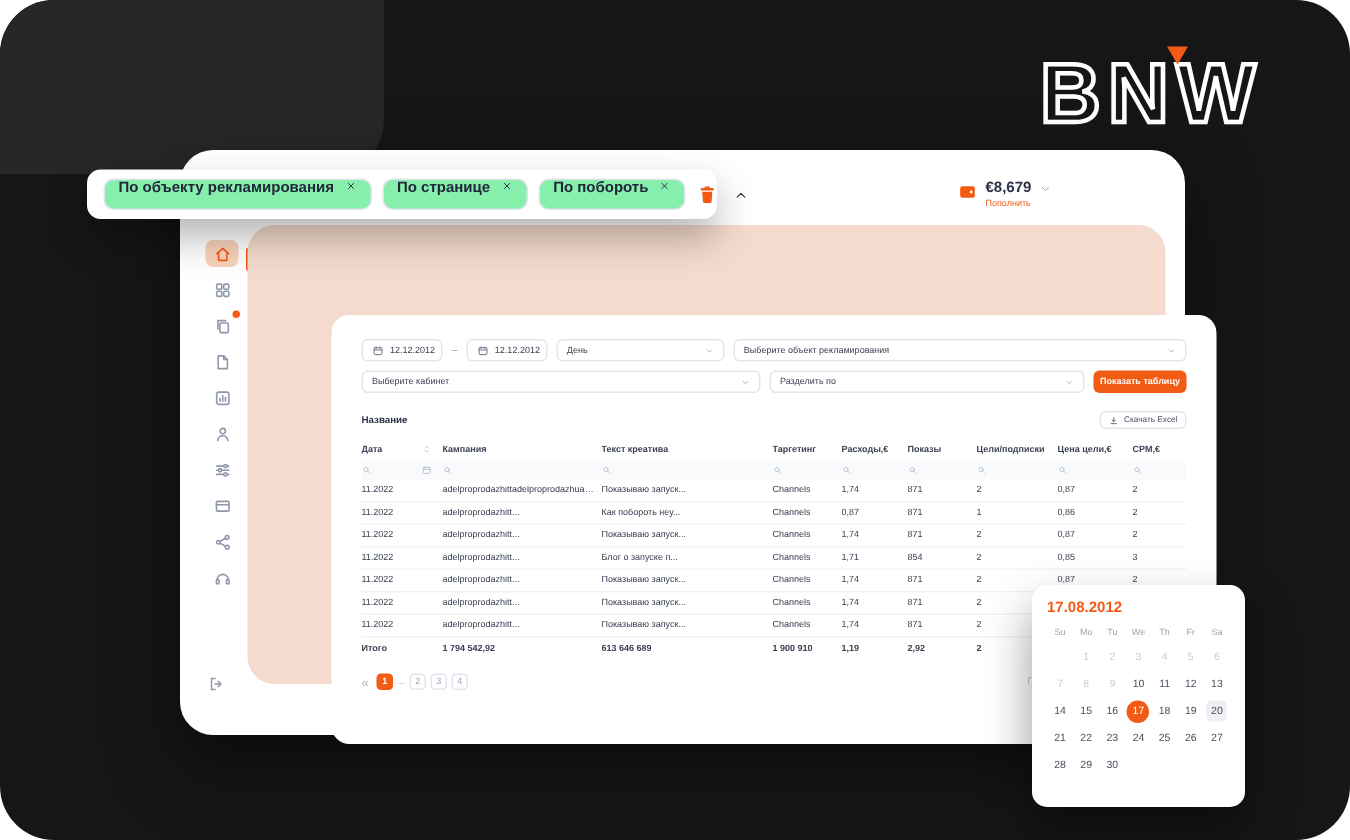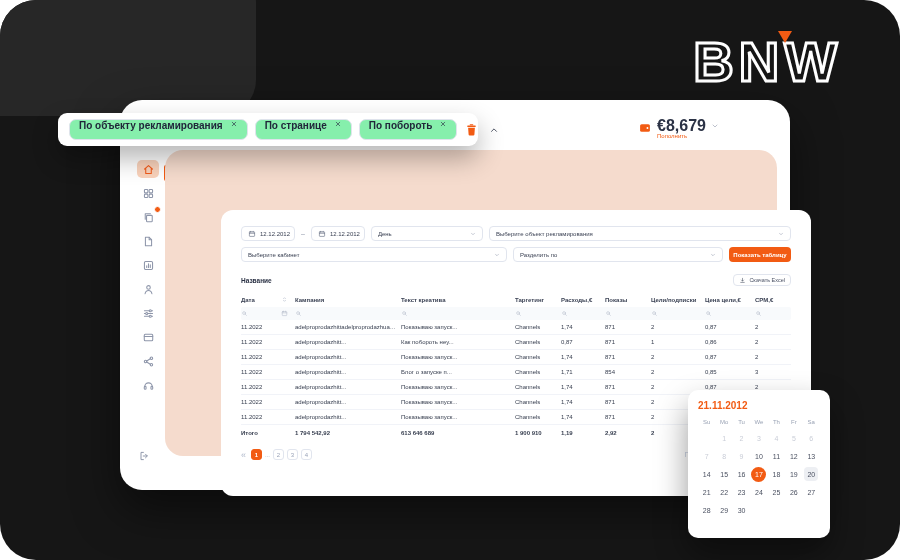--- a/index.html
+++ b/index.html
@@ -11,21 +11,21 @@
   .logo{position:absolute;right:58px;top:34px;font-size:56px;font-weight:800;letter-spacing:5px;
         color:#161616;-webkit-text-stroke:3px #ffffff;line-height:1;}
   .logo-tri{position:absolute;left:57%;top:-3px;width:0;height:0;border-left:7px solid transparent;
         border-right:7px solid transparent;border-top:12px solid #f25b13;}
 
   
   .window{position:absolute;left:120px;top:100px;width:670px;height:390px;background:#fff;border-radius:22px;
         box-shadow:0 20px 45px rgba(0,0,0,.5);}
   .balance{position:absolute;left:518px;top:20px;display:flex;align-items:flex-start;gap:5px;}
   .balance .w-ic svg{width:14px;height:14px;color:#f25b13;margin-top:1px;}
-  .balance-amount{font-size:16px;font-weight:700;color:#2b3245;line-height:12px;}
+  .balance-amount{font-size:10px;font-weight:700;color:#2b3245;line-height:12px;}
   .balance-action{font-size:6px;color:#f25b13;margin-top:1px;}
   .balance .chev svg{width:8px;height:8px;color:#9aa1b2;margin-top:2px;}
 
   
   .sidebar{position:absolute;left:13px;top:60px;width:30px;display:flex;flex-direction:column;align-items:center;gap:6px;}
   .side-item{position:relative;width:22px;height:18px;display:flex;align-items:center;justify-content:center;
         color:#8e96aa;border-radius:5px;}
   .side-item svg{width:13px;height:13px;}
   .side-item.active{background:#f9d2bb;color:#f05a1a;}
   .badge{position:absolute;top:-2px;right:-2px;width:7px;height:7px;background:#f25b13;border-radius:50%;border:1.5px solid #fff;}
@@ -513,21 +513,21 @@
         </svg>
       </span>
     <span class="fb-collapse">
         <svg viewBox="0 0 16 16" fill="none" stroke="currentColor" stroke-width="1.3" stroke-linecap="round" stroke-linejoin="round">
           <path d="M4 10.2 8 6.2l4 4"></path>
         </svg>
       </span>
   </div>
 
   <div class="calendar">
-    <div class="cal-title">21.11.2012</div>
+    <div class="cal-title">17.08.2012</div>
     <div class="cal-week">
         <span class="cal-wd">Su</span>
         <span class="cal-wd">Mo</span>
         <span class="cal-wd">Tu</span>
         <span class="cal-wd">We</span>
         <span class="cal-wd">Th</span>
         <span class="cal-wd">Fr</span>
         <span class="cal-wd">Sa</span>
       </div>
     <div class="cal-grid">

